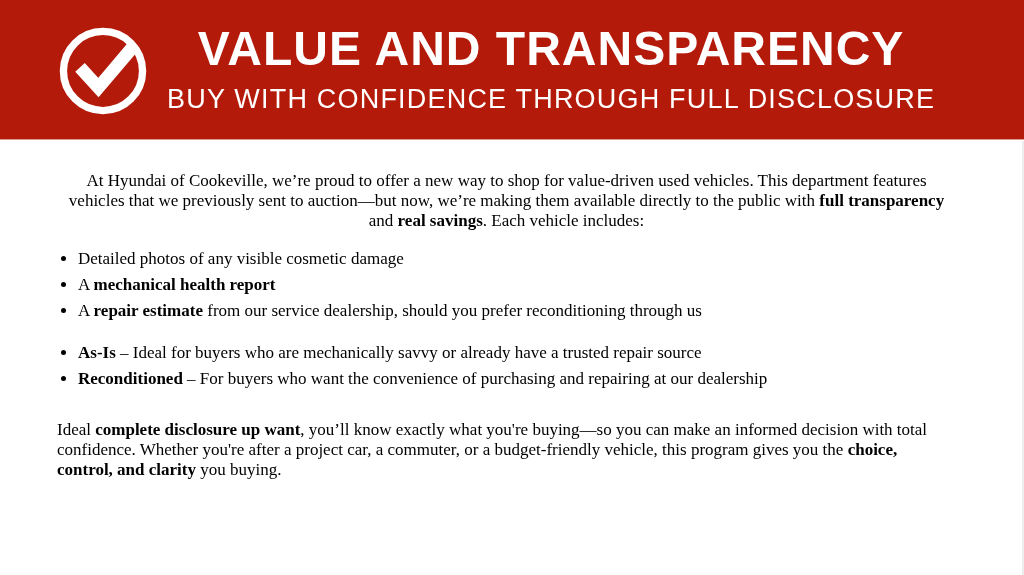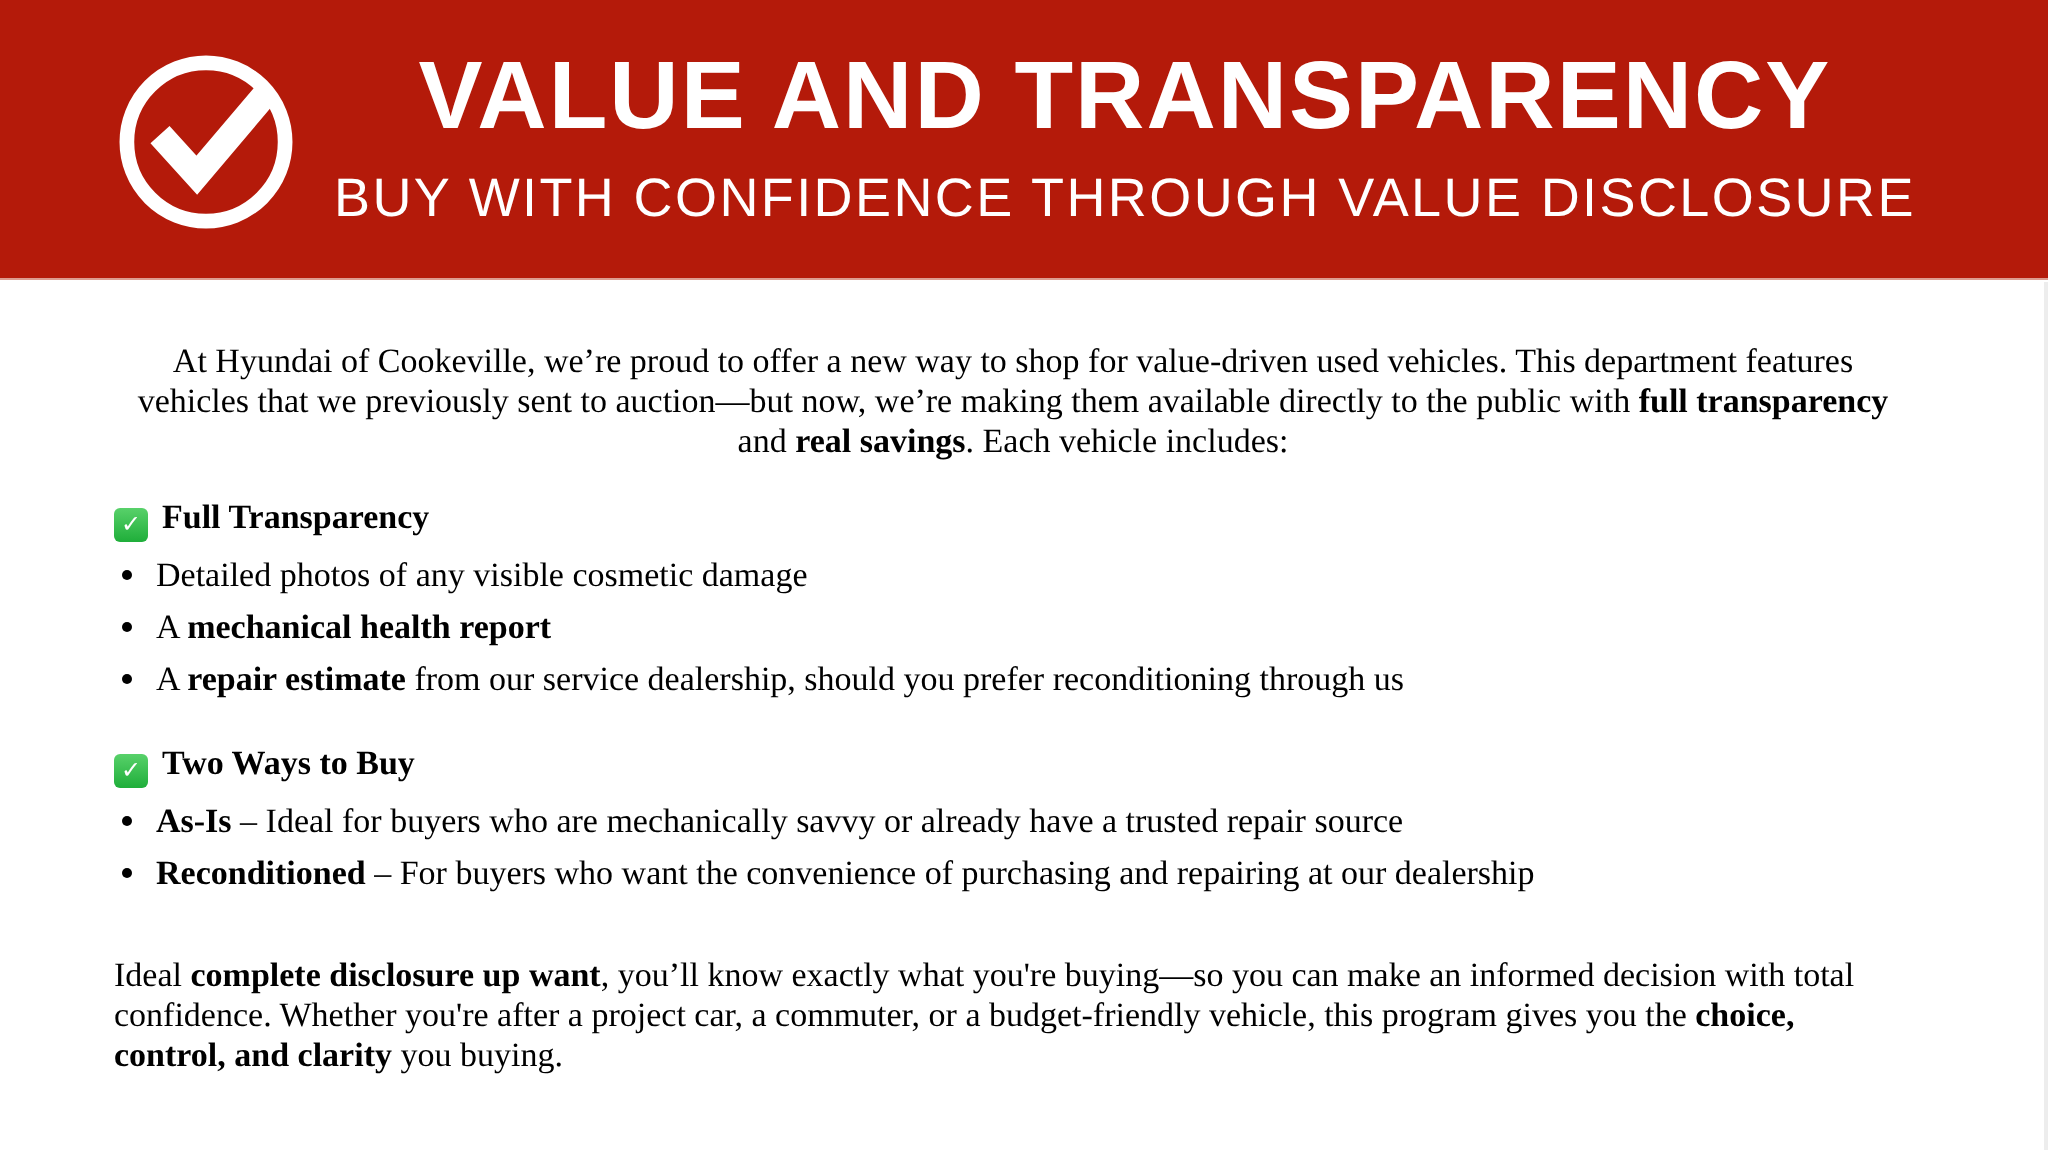--- a/index.html
+++ b/index.html
@@ -74,43 +74,37 @@
 </head>
 <body>
 
 <div class="banner">
   <svg class="banner-icon" viewBox="0 0 100 100" aria-hidden="true">
     <circle cx="50" cy="50" r="43" fill="none" stroke="#ffffff" stroke-width="8"></circle>
     <path d="M25 46 L45 68 L84 22" fill="none" stroke="#ffffff" stroke-width="14"></path>
   </svg>
   <div class="banner-textblock">
     <div class="banner-title">VALUE AND TRANSPARENCY</div>
-    <div class="banner-subtitle">BUY WITH CONFIDENCE THROUGH VALUE DISCLOSURE</div>
+    <div class="banner-subtitle">BUY WITH CONFIDENCE THROUGH FULL DISCLOSURE</div>
   </div>
 </div>
 
 <div class="content">
 
   <p class="intro"><span>At Hyundai of Cookeville, we’re proud to offer a new way to shop for value-driven used vehicles. This department features vehicles that we previously sent to auction—but now, we’re making them available directly to the public with </span><b>full transparency</b><span> and </span><b>real savings</b><span>. Each vehicle includes:</span></p>
 
   <div class="section">
-    <p class="section-heading">
-      <span class="emoji">✓</span><b>Full Transparency</b>
-    </p>
     <ul class="bullets">
       <li><span>Detailed photos of any visible cosmetic damage</span></li>
       <li><span>A </span><b>mechanical health report</b></li>
       <li><span>A </span><b>repair estimate</b><span> from our service dealership, should you prefer reconditioning through us</span></li>
     </ul>
   </div>
 
   <div class="section section--two">
-    <p class="section-heading">
-      <span class="emoji">✓</span><b>Two Ways to Buy</b>
-    </p>
     <ul class="bullets">
       <li><b>As-Is</b><span> – Ideal for buyers who are mechanically savvy or already have a trusted repair source</span></li>
       <li><b>Reconditioned</b><span> – For buyers who want the convenience of purchasing and repairing at our dealership</span></li>
     </ul>
   </div>
 
   <p class="outro"><span>Ideal </span><b>complete disclosure up want</b><span>, you’ll know exactly what you're buying—so you can make an informed decision with total confidence. Whether you're after a project car, a commuter, or a budget-friendly vehicle, this program gives you the </span><b>choice, control, and clarity</b><span> you buying.</span></p>
 
 </div>
 

